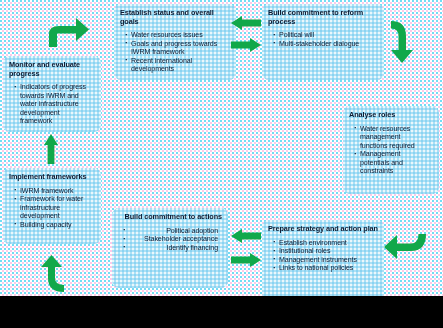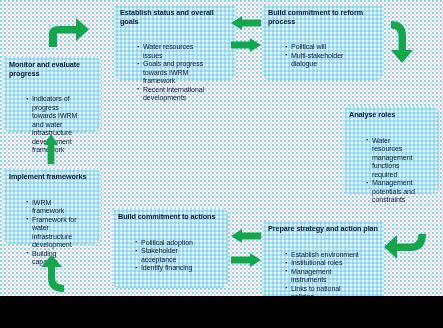--- a/index.html
+++ b/index.html
@@ -34,21 +34,21 @@
   }
   .box h4{
     margin:0 0 1px 0;
     font-size:7.3px;
     line-height:8.6px;
     font-weight:bold;
     letter-spacing:-0.1px;
   }
   .box ul{
     margin:0;
-    padding:16px;
+    padding:4px;
     list-style:none;
   }
   .box ul li{
     font-size:7.1px;
     line-height:8.5px;
     padding-left:7px;
     position:relative;
     letter-spacing:-0.1px;
   }
   .box ul li:before{
@@ -96,21 +96,21 @@
   <div class="box" style="left:262px;top:220px;width:122px;height:80px;">
     <h4>Prepare strategy and action plan</h4>
     <ul>
       <li>Establish environment</li>
       <li>Institutional roles</li>
       <li>Management instruments</li>
       <li>Links to national policies</li>
     </ul>
   </div>
 
-  <div class="box" style="left:112px;top:208px;width:116px;height:80px;">
+  <div class="box" style="left:112px;top:208px;width:116px;height:80px;text-align:right;">
     <h4>Build commitment to actions</h4>
     <ul>
       <li>Political adoption</li>
       <li>Stakeholder acceptance</li>
       <li>Identify financing</li>
     </ul>
   </div>
 
   <div class="box" style="left:3px;top:168px;width:98px;height:76px;">
     <h4>Implement frameworks</h4>

